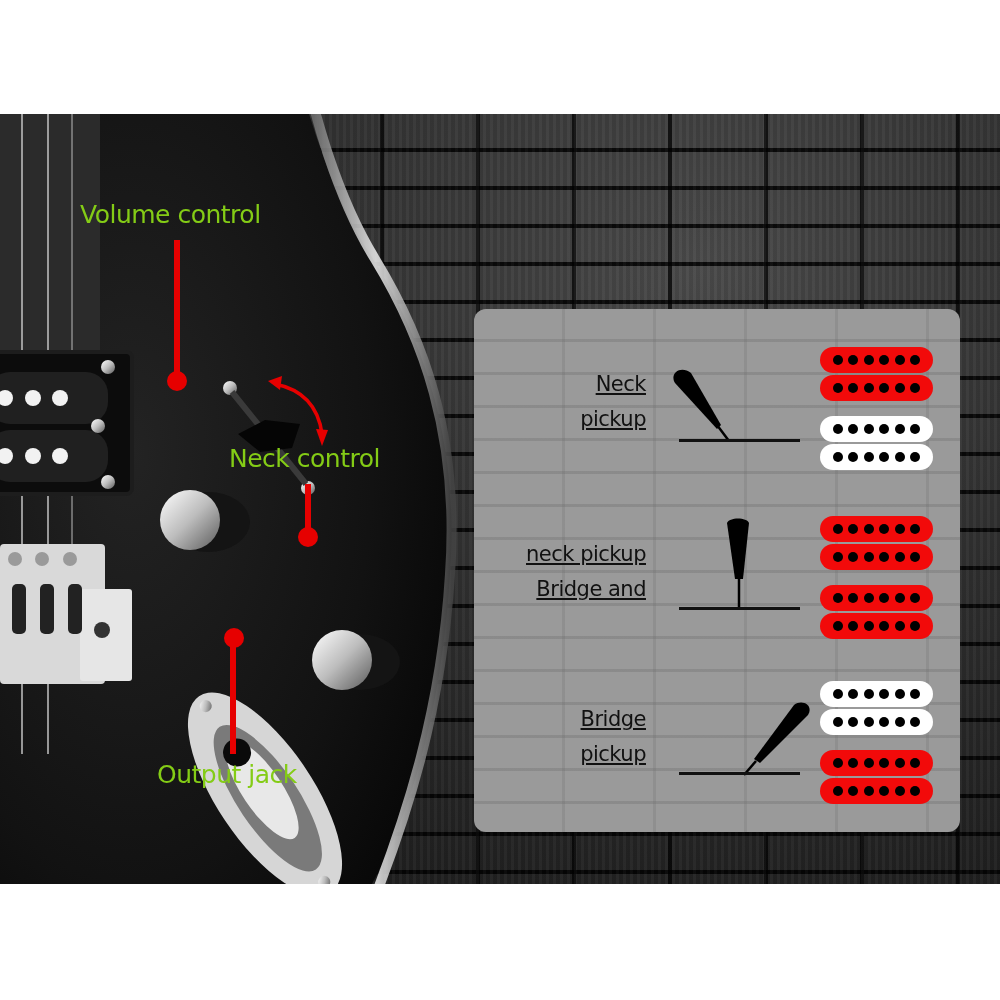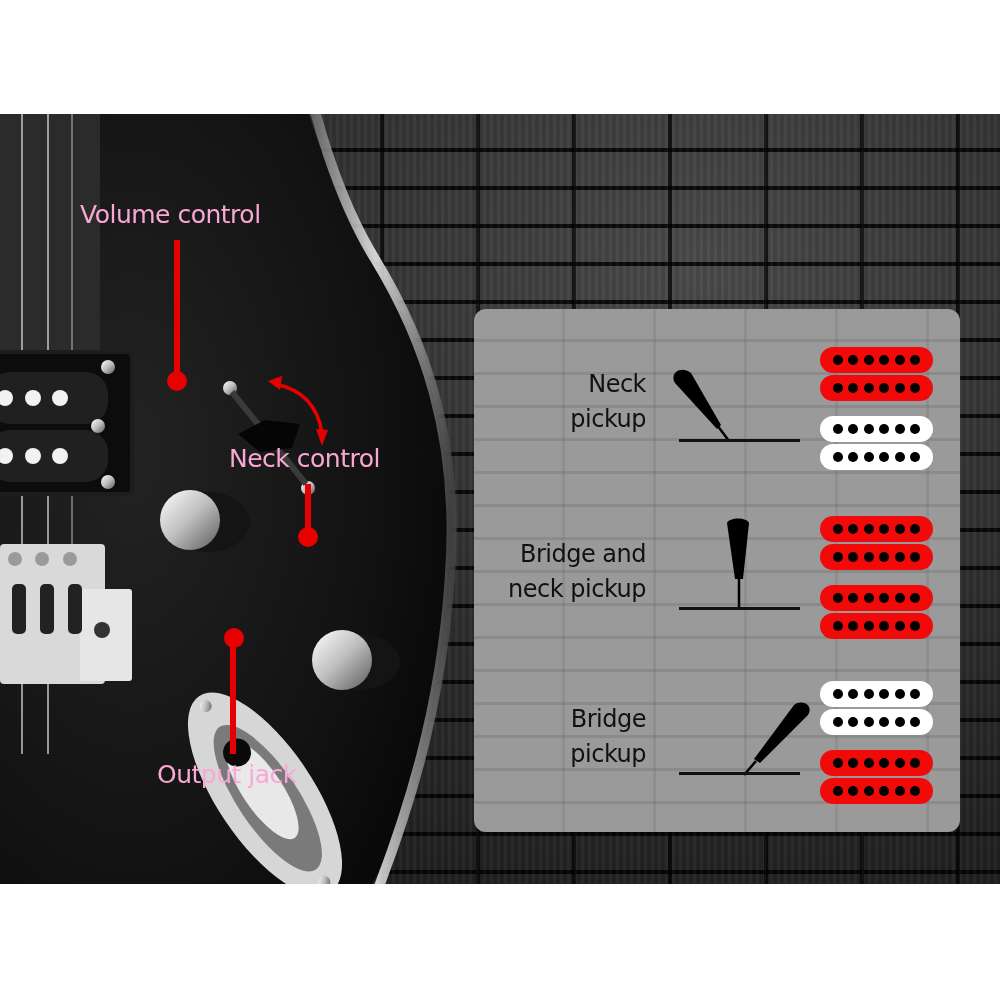--- a/index.html
+++ b/index.html
@@ -24,31 +24,31 @@
   
   #guitar { position:absolute; left:-40px; top:-60px; width:520px; height:880px; }
   .abs { position:absolute; }
 
   
   #headline { position:absolute; right:42px; top:52px; color:#fff; font-weight:bold;
               font-size:62px; letter-spacing:-2px; line-height:1; text-shadow:0 2px 4px rgba(0,0,0,.6); }
   #subhead { position:absolute; right:42px; top:128px; color:#fff; font-size:26px; line-height:1; }
 
   
-  .callout { position:absolute; color:#f9a8d4; font-size:25px; line-height:1; white-space:nowrap; letter-spacing:-0.5px; }
+  .callout { position:absolute; color:#84cc16; font-size:25px; line-height:1; white-space:nowrap; letter-spacing:-0.5px; }
   .pointer { position:absolute; background:#e60000; width:6px; }
   .dot { position:absolute; width:20px; height:20px; border-radius:50%; background:#e60000; }
 
   
   #panel { position:absolute; left:474px; top:195px; width:486px; height:523px; border-radius:12px;
     background:
       repeating-linear-gradient(180deg, rgba(255,255,255,0) 0 30px, rgba(110,110,110,.35) 30px 33px),
       repeating-linear-gradient(90deg, rgba(255,255,255,.0) 0 88px, rgba(110,110,110,.25) 88px 91px),
       #9a9a9a; }
-  .pos-label { position:absolute; color:#111; font-size:24px; line-height:35px; text-align:right; letter-spacing:-0.5px; }
+  .pos-label { position:absolute; color:#111; font-size:21px; line-height:35px; text-align:right; letter-spacing:-0.5px;text-decoration:underline; }
   .baseline { position:absolute; height:3px; background:#111; width:121px; }
   .pickup { position:absolute; width:113px; height:26px; border-radius:13px; display:flex;
             justify-content:space-around; align-items:center; padding:0 10px; box-sizing:border-box; }
   .pickup span { width:10px; height:10px; border-radius:50%; background:#000; display:block; }
   .pk-red { background:#f20a0a; }
   .pk-white { background:#ffffff; }
 </style>
 </head>
 <body>
 
@@ -191,22 +191,22 @@
     <div class="pickup pk-white" style="left:346px; top:135px;">
         <span></span>
         <span></span>
         <span></span>
         <span></span>
         <span></span>
         <span></span>
       </div>
 
     <div class="pos-label" style="right:314px; top:228px;">
+      <div>neck pickup</div>
       <div>Bridge and</div>
-      <div>neck pickup</div>
     </div>
     <svg class="abs" style="left:245px; top:208px;" width="40" height="92" viewBox="0 0 40 92">
       <path d="M8 6 C10 0 28 0 30 6 L24 62 L16 62 Z" fill="#000"></path>
       <line x1="20" y1="60" x2="20" y2="90" stroke="#000" stroke-width="2.5"></line>
     </svg>
     <div class="baseline" style="left:205px; top:298px;"></div>
     <div class="pickup pk-red" style="left:346px; top:207px;">
         <span></span>
         <span></span>
         <span></span>

